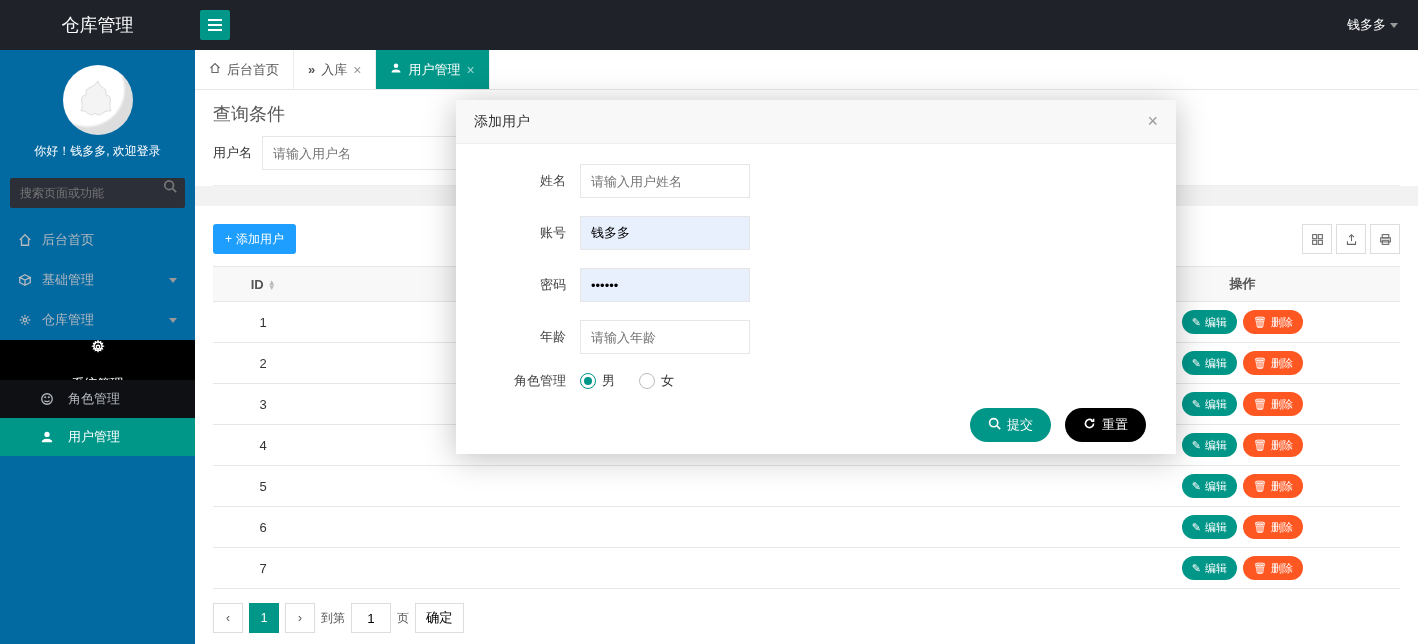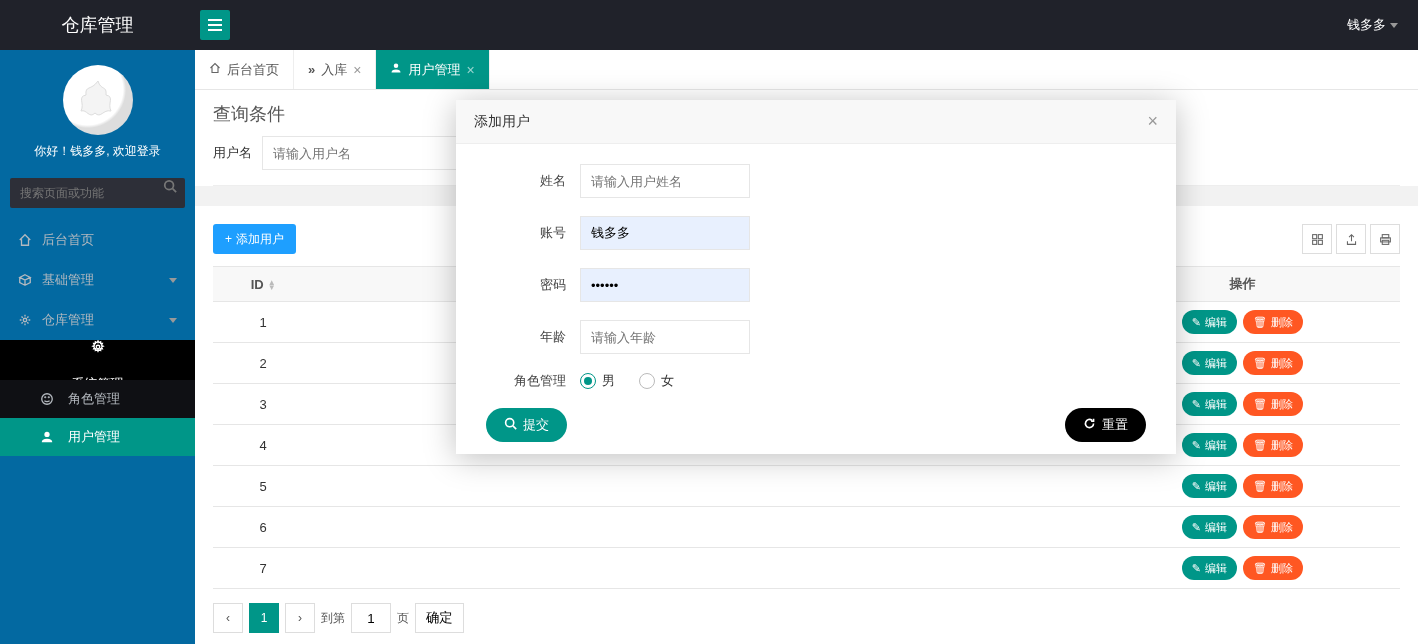--- a/index.html
+++ b/index.html
@@ -76,21 +76,21 @@
 .modal-body { padding: 20px 30px 12px; }
 .form-row { display: flex; align-items: center; margin-bottom: 18px; }
 .form-row label { width: 80px; text-align: right; margin-right: 14px; font-size: 13px; color: #444; }
 .form-row input[type=text], .form-row input[type=password] { width: 170px; height: 34px; border: 1px solid #e6e6e6; padding: 0 10px; font-size: 13px; }
 .filled { background: #e8f0fe; }
 .radios { display: flex; gap: 24px; align-items: center; }
 .radio { display: inline-flex; align-items: center; gap: 6px; cursor: pointer; }
 .radio-dot { width: 16px; height: 16px; border-radius: 50%; border: 1px solid #bbb; display: inline-flex; align-items: center; justify-content: center; }
 .radio-dot.checked { border-color: #009688; }
 .radio-dot.checked::after { content: ""; width: 8px; height: 8px; border-radius: 50%; background: #009688; }
-.modal-actions { display: flex; gap: 20px; justify-content: space-between; margin-top: 10px; }
+.modal-actions { display: flex; gap: 14px; justify-content: flex-end; margin-top: 10px; }
 .btn-round { height: 34px; padding: 0 18px; border-radius: 17px; border: none; font-size: 13px; display: inline-flex; align-items: center; gap: 6px; cursor: pointer; }
 .btn-teal { background: #009688; color: #fff; }
 .btn-yellow { background: #000000; color: #fff; }
 </style>
 </head>
 <body>
 
 <div class="topbar">
   <div class="brand">仓库管理</div>
   <div class="menu-toggle">

